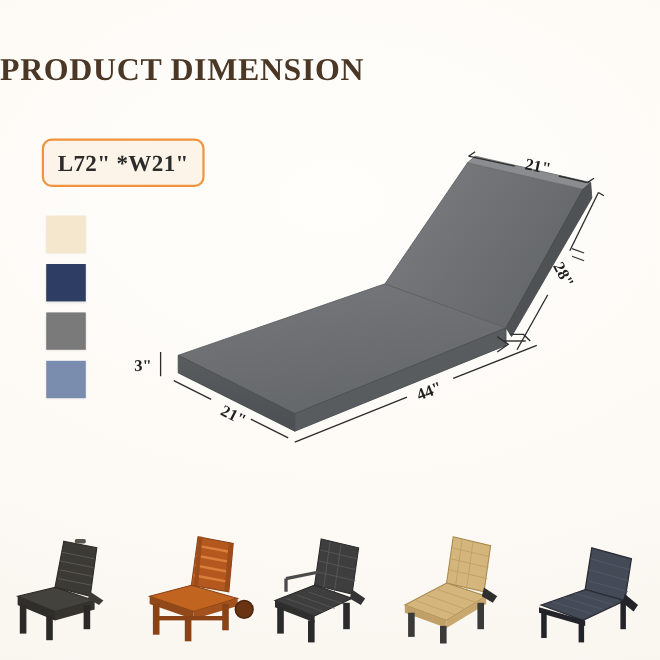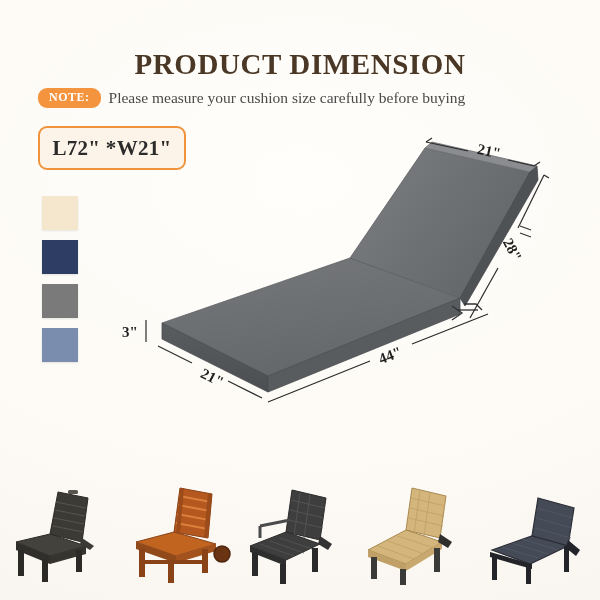--- a/index.html
+++ b/index.html
@@ -19,21 +19,20 @@
     background:
       radial-gradient(ellipse 140% 90% at 50% 30%, #fffefb 0%, #fdfaf5 55%, #f7f4ee 100%);
   }
 
   
   .title {
     position: absolute;
     top: 48px;
     left: 0;
     width: 600px;
-    text-align: center;
     font-size: 29px;
     font-weight: bold;
     letter-spacing: 0.6px;
     color: #4a3725;
     font-family: "Liberation Serif", serif;
   }
 
   
   .note-row {
     position: absolute;
@@ -138,24 +137,20 @@
   }
   .chair svg { display: block; }
 </style>
 </head>
 <body>
 
 <div class="page">
 
   <div class="title">PRODUCT DIMENSION</div>
 
-  <div class="note-row">
-    <span class="note-badge">NOTE:</span>
-    <span class="note-text">Please measure your cushion size carefully before buying</span>
-  </div>
 
   <div class="size-box">L72" *W21"</div>
 
   <div class="swatches">
     <div class="swatch" style="background:#f5e6ce"></div>
     <div class="swatch" style="background:#2e3d63"></div>
     <div class="swatch" style="background:#7a7a7a"></div>
     <div class="swatch" style="background:#7b8dae"></div>
   </div>
 

